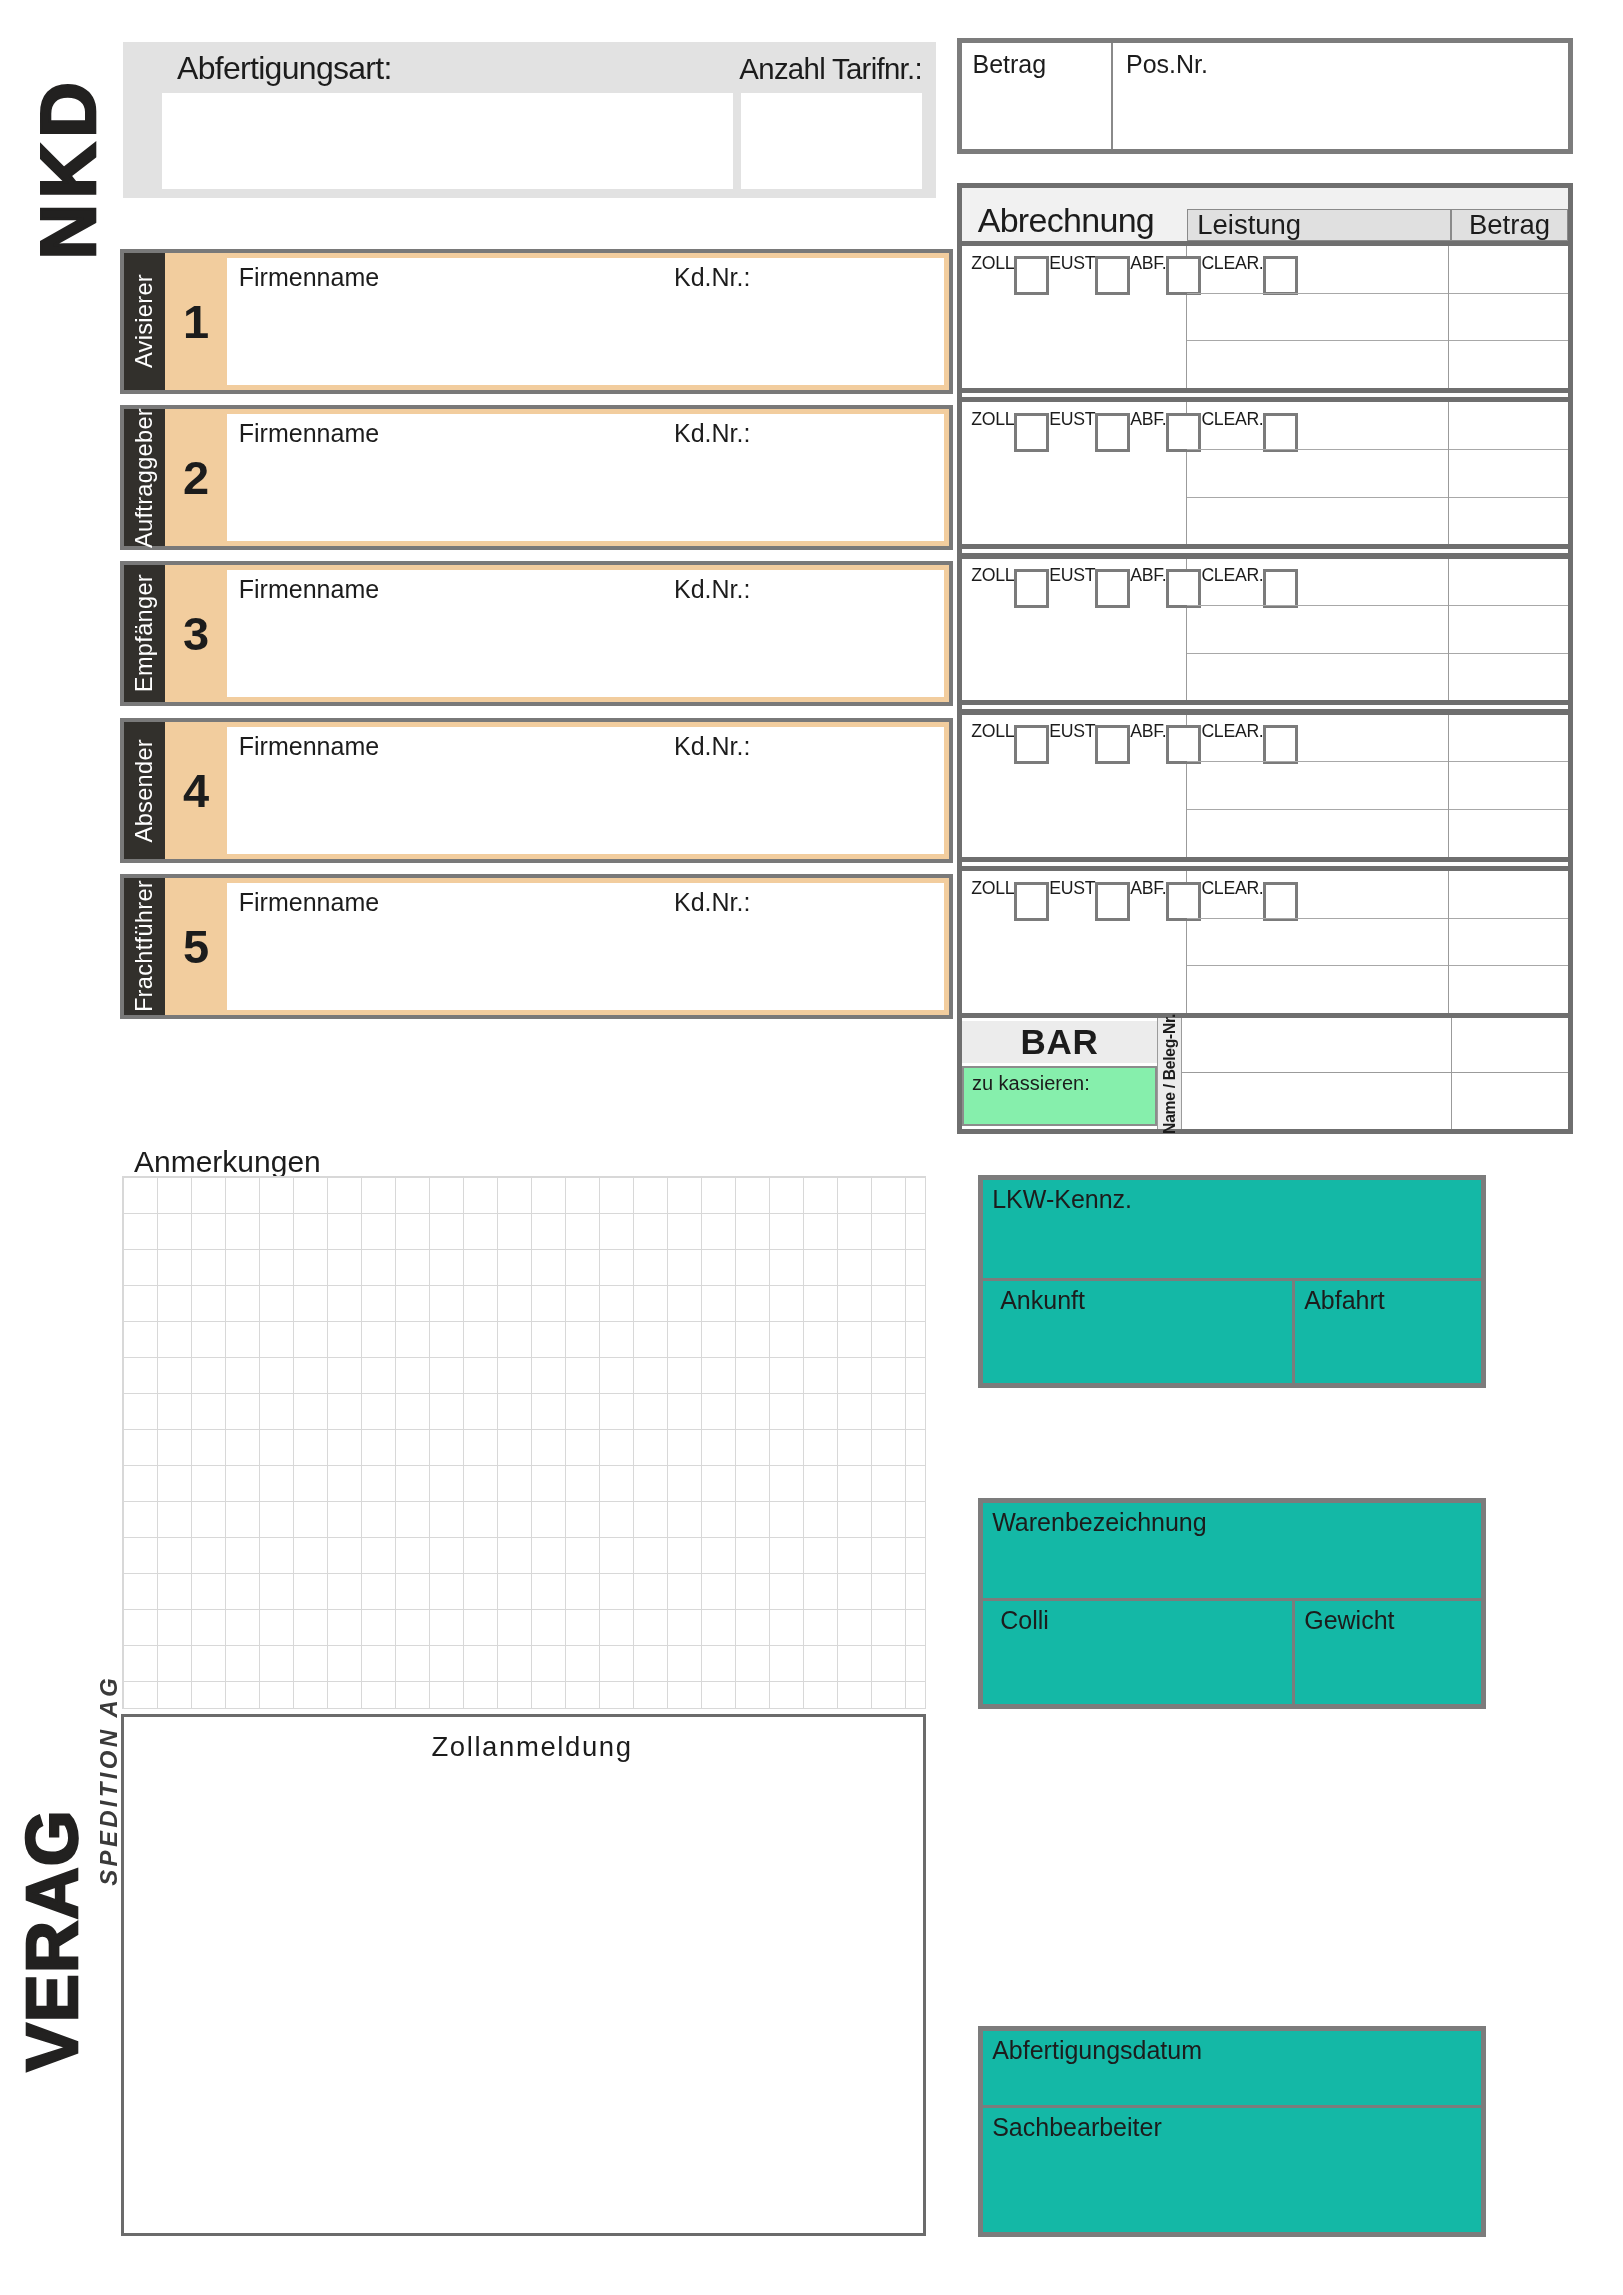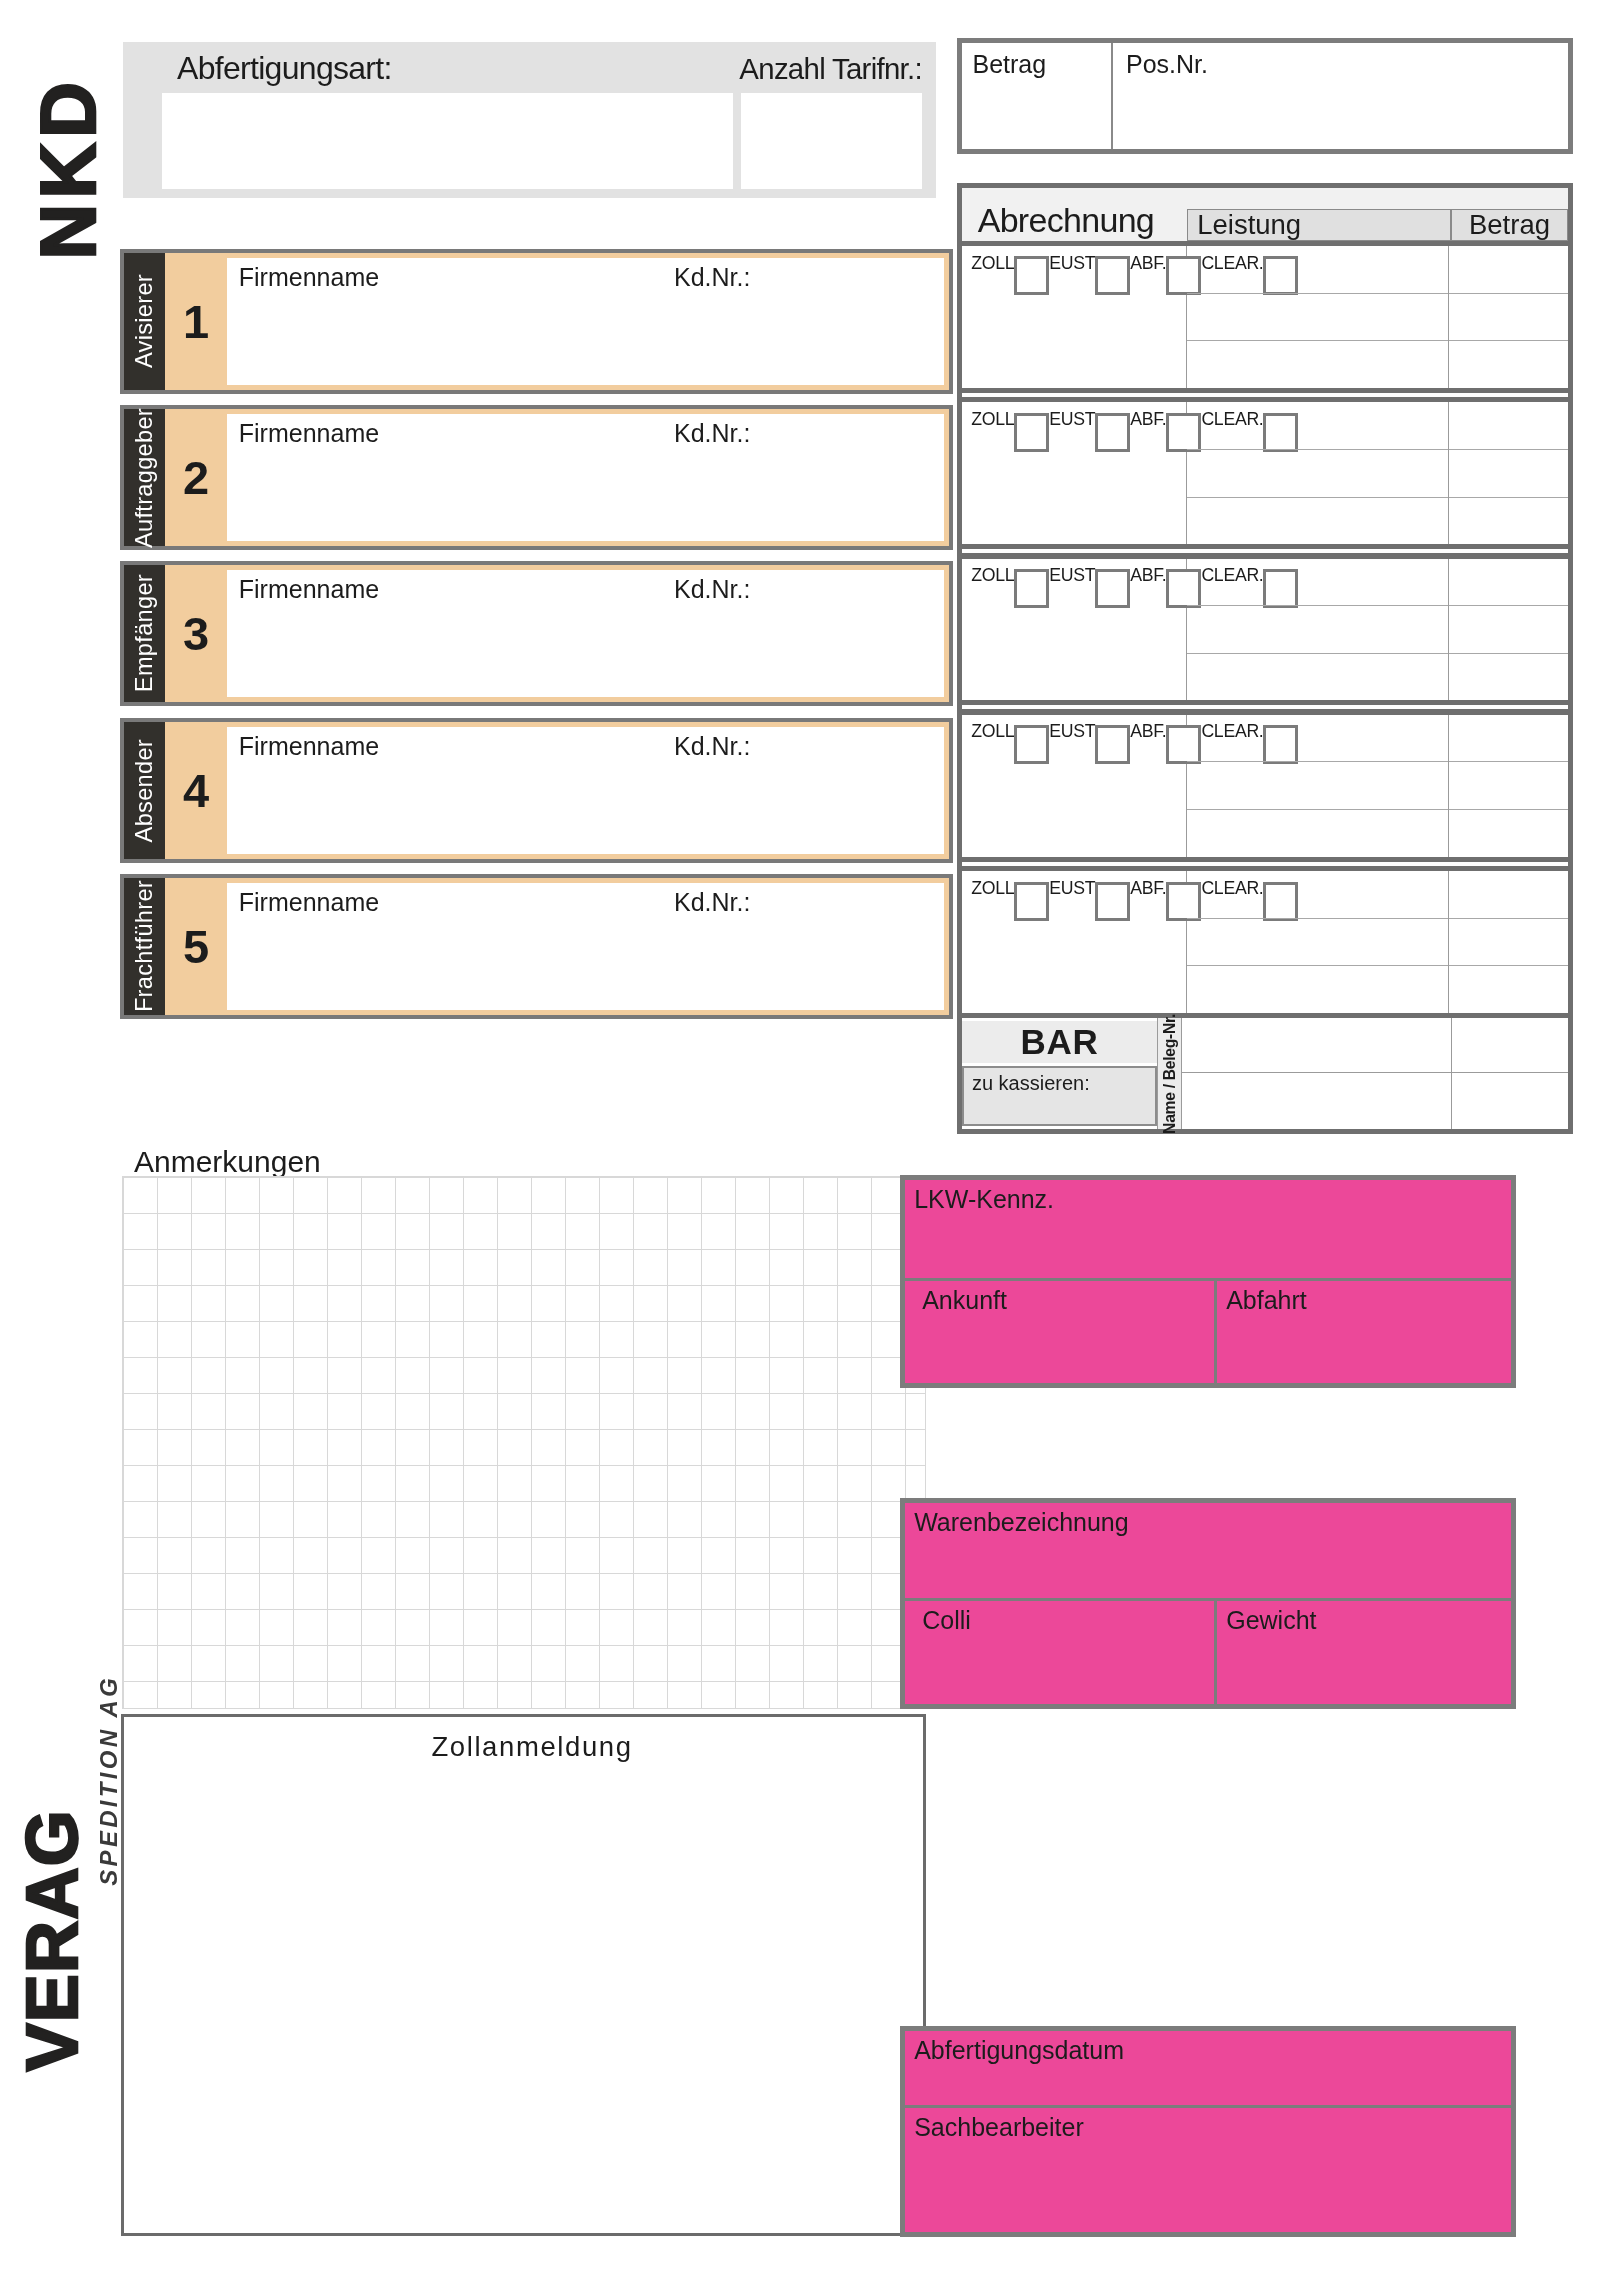--- a/index.html
+++ b/index.html
@@ -47,21 +47,21 @@
   .cb-label{font-size:17.7px;letter-spacing:-0.3px;}
   .cb-box{width:35px;height:39px;border:3.9px solid #7B7B7B;background:#fff;margin-top:3.9px;}
   .abr-mid{width:262px;border-right:1.3px solid var(--thin);display:flex;flex-direction:column;}
   .abr-right{flex:1;display:flex;flex-direction:column;}
   .subrow{flex:1;}
   .subrow + .subrow{border-top:1.3px solid var(--thin2);}
 
   .bar-region{flex:none;height:116px;border-top:5.2px solid var(--frame2);display:flex;}
   .bar-left{width:195px;display:flex;flex-direction:column;}
   .bar-cell{margin-top:2.6px;height:42px;background:#ECECEC;display:flex;align-items:center;justify-content:center;font-size:35px;font-weight:700;letter-spacing:0.7px;}
-  .zu-box{flex:1;margin:3.9px 0 2.6px 0;border:2.6px solid #8C8C8C;background:#e5e5e5;padding:3.9px 7.9px;font-size:20px;}
+  .zu-box{flex:1;margin:3.9px 0 2.6px 0;border:2.6px solid #8C8C8C;background:#86efac;padding:3.9px 7.9px;font-size:20px;}
   .name-col{width:25px;background:#ECECEC;border-left:1.3px solid var(--thin);border-right:1.3px solid var(--thin);display:flex;align-items:center;justify-content:center;}
   .name-col .vtext{font-size:15.7px;font-weight:700;letter-spacing:-0.3px;}
   .bar-right{flex:1;position:relative;}
   .bar-hline{position:absolute;left:0;right:0;top:54px;height:1.3px;background:var(--thin);}
   .bar-vline{position:absolute;top:0;bottom:0;left:269px;width:1.3px;background:var(--thin);}
 
   
   .party-row{left:120px;width:833px;height:145px;border:4.6px solid var(--frame);background:var(--orange);}
   .party-tab{position:absolute;left:0;top:0;bottom:0;width:41px;background:var(--tab);display:flex;align-items:center;justify-content:center;}
   .party-tab .vtext{color:#fff;font-size:23.6px;letter-spacing:0.3px;}
@@ -70,21 +70,21 @@
   .flabel{position:absolute;left:11.8px;top:5.2px;font-size:25px;}
   .klabel{position:absolute;left:447px;top:5.2px;font-size:25px;}
 
   
   .anm-label{left:134px;top:1145px;font-size:30px;}
   .anm-grid{left:122px;top:1176px;width:804px;height:533px;border:1.3px solid var(--grid);
     background-image:repeating-linear-gradient(to right,var(--grid) 0 1.3px,transparent 1.3px 34px),
                      repeating-linear-gradient(to bottom,var(--grid) 0 1.3px,transparent 1.3px 36px);}
 
   
-  .rbox{left:900px;width:616px;border:5.2px solid #7C7C7C;background:#ec4899;}
+  .rbox{left:978px;width:508px;border:5.2px solid #7C7C7C;background:#14b8a6;}
   .rbox .toplabel{font-size:25px;padding:5.2px 0 0 9.2px;}
   .lkw-box{top:1175px;height:213px;display:flex;flex-direction:column;}
   .lkw-top{height:101px;border-bottom:3.9px solid #7C7C7C;}
   .split{flex:1;display:flex;margin-left:8px;}
   .split .c1{width:304px;border-right:3.3px solid #7C7C7C;}
   .split .c2{flex:1;}
   .waren-box{top:1498px;height:211px;display:flex;flex-direction:column;}
   .waren-top{height:98px;border-bottom:3.9px solid #7C7C7C;}
   .datum-box{top:2026px;height:211px;display:flex;flex-direction:column;}
   .datum-top{height:77px;border-bottom:3.9px solid #7C7C7C;}

